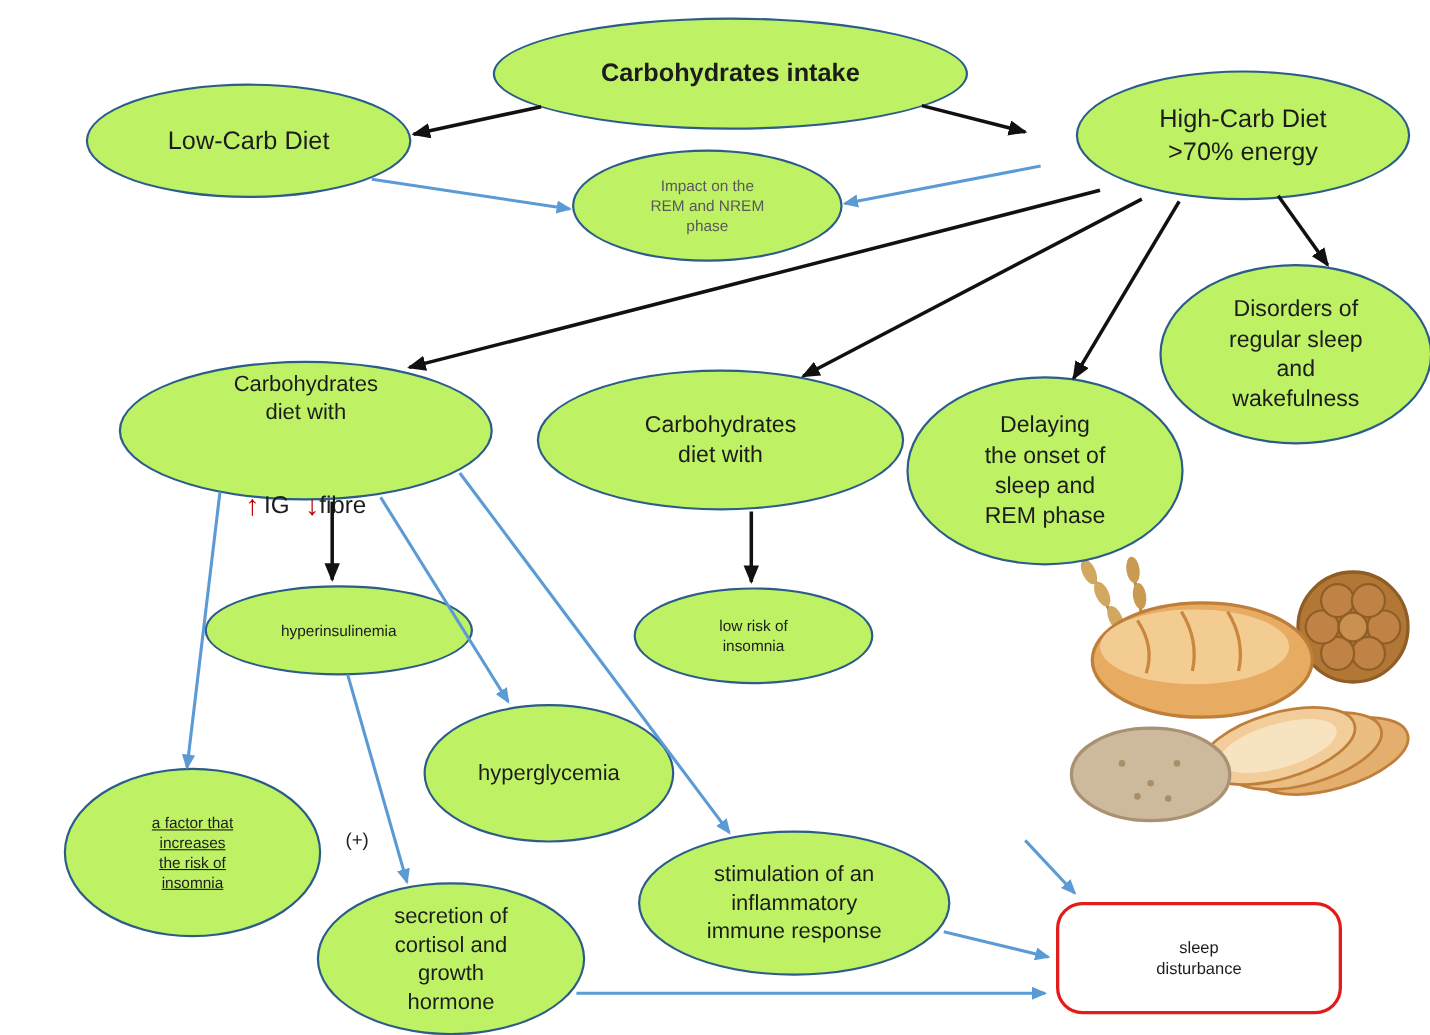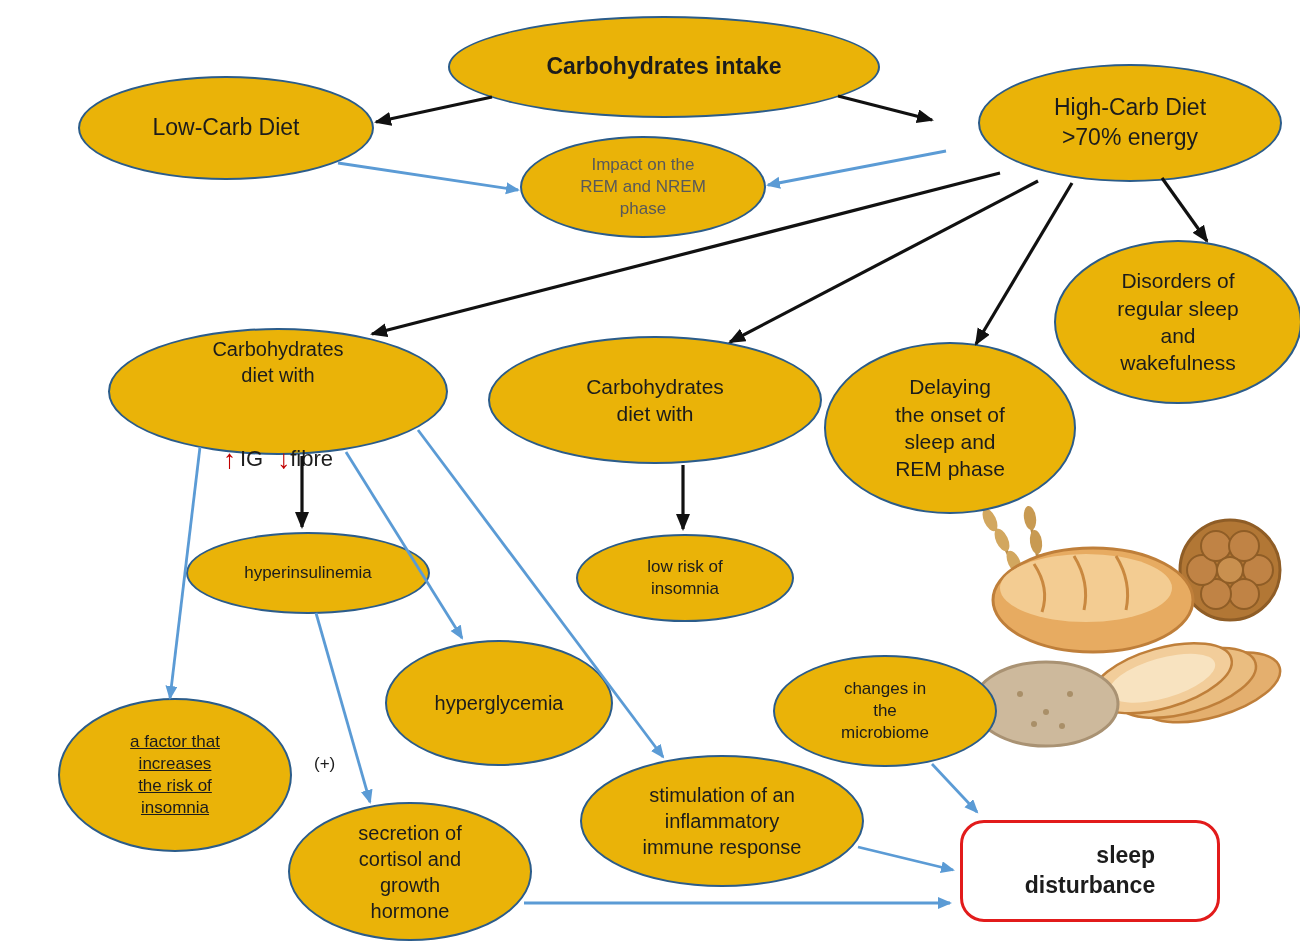--- a/index.html
+++ b/index.html
@@ -12,40 +12,40 @@
     --alert-border:#e21b1b;
   }
   html,body{margin:0;padding:0;background:#ffffff;}
   .stage{
     position:relative;width:1300px;height:941px;background:#ffffff;overflow:hidden;
     font-family:"Liberation Sans","DejaVu Sans",sans-serif;color:var(--text);
   }
   .node{
     position:absolute;box-sizing:border-box;
     border:2.6px solid var(--node-border);border-radius:50%;
-    background:#eab308;
+    background:#bef264;
     display:flex;align-items:center;justify-content:center;text-align:center;
     z-index:3;
   }
   .label{white-space:pre-line;line-height:1.3;padding:0 10px;}
   .fs-big{font-size:23px;}
   .fs-mid{font-size:21px;}
   .fs-reg{font-size:20px;}
-  .fs-small{font-size:17px;}
+  .fs-small{font-size:14px;}
   .bold{font-weight:bold;}
   .muted{color:var(--muted-text);}
   .igline{display:inline-block;margin-top:2px;font-size:22px;}
   .red-arrow{color:var(--red-arrow);font-weight:bold;font-size:26px;line-height:1;vertical-align:-2px;}
   .gap-l{margin-left:14px;}
   .sp-r{margin-right:4px;}
   .alert-box{
     position:absolute;box-sizing:border-box;z-index:3;
     border:3.5px solid var(--alert-border);border-radius:24px;background:#ffffff;
-    display:flex;align-items:center;justify-content:center;text-align:right;
-    font-weight:bold;font-size:23px;
+    display:flex;align-items:center;justify-content:center;text-align:center;
+    font-weight:normal;font-size:15px;
   }
   .edge-label{
     position:absolute;z-index:4;font-size:17px;color:var(--text);
   }
   .arrows{position:absolute;left:0;top:0;z-index:5;pointer-events:none;}
   .arrow-black{stroke:var(--black-arrow);stroke-width:3.2px;}
   .arrow-blue{stroke:var(--blue-arrow);stroke-width:2.8px;}
   .mh-black{fill:var(--black-arrow);}
   .mh-blue{fill:var(--blue-arrow);}
   .bread{position:absolute;left:968px;top:498px;z-index:1;}
@@ -180,25 +180,20 @@
 growth
 hormone</div>
   </div>
 
   <div class="node" style="left:580px;top:755px;width:284px;height:132px;">
     <div class="label fs-reg">stimulation of an
 inflammatory
 immune response</div>
   </div>
 
-  <div class="node" style="left:773px;top:655px;width:224px;height:112px;">
-    <div class="label fs-small">changes in
-the
-microbiome</div>
-  </div>
 
   <div class="alert-box" style="left:960px;top:820px;width:260px;height:102px;">
     <div class="label">sleep
 disturbance</div>
   </div>
 
   <div class="edge-label" style="left:314px;top:754px;">(+)</div>
 
   <svg class="arrows" width="1300" height="941" viewBox="0 0 1300 941">
     <defs>

